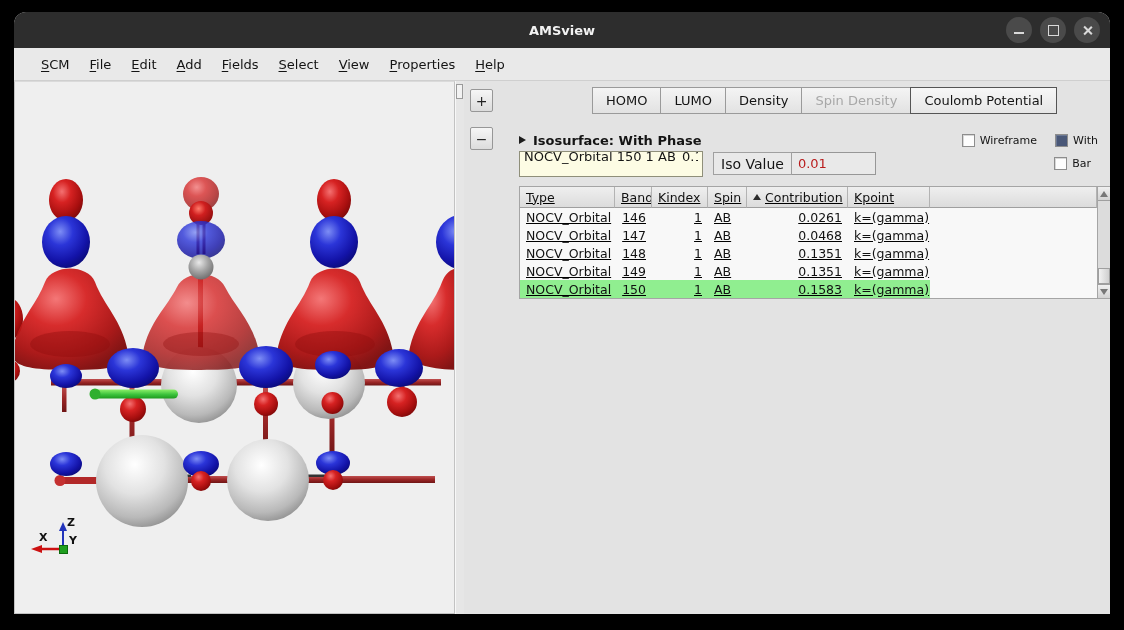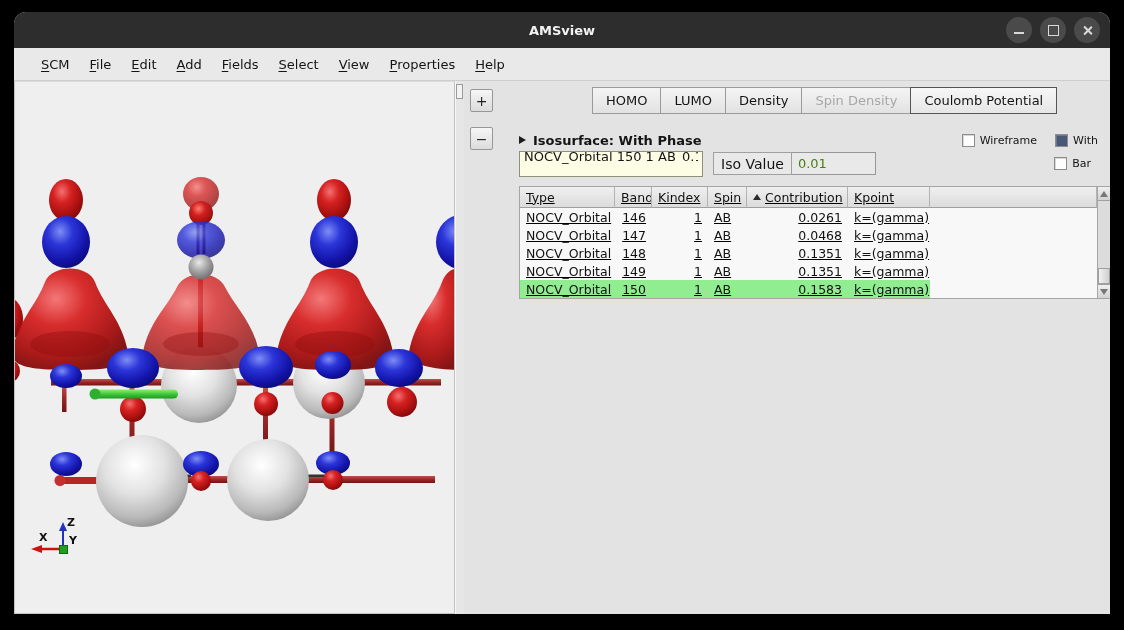--- a/index.html
+++ b/index.html
@@ -47,21 +47,21 @@
   .cb .box.checked{background:#4a5878;box-shadow:inset 1px 1px 0 #6b7894;}
   .cb-wire{margin-left:auto;} .cb-show{margin-left:18px;}
   
   .field-row{position:absolute;left:55px;right:12px;top:71px;height:23px;display:flex;align-items:center;}
   .combo{width:184px;height:23px;box-sizing:border-box;background:#fdfce4;border:1px solid #8f8f7a;
     display:flex;align-items:flex-end;justify-content:space-between;padding:12px 4px;font-size:13px;color:#141414;overflow:hidden;white-space:nowrap;}
   .combo .ovf{max-width:16px;overflow:hidden;}
   .iso-lab{margin-left:10px;height:23px;box-sizing:border-box;border:1px solid #a0a0a0;background:#e9e9e9;
     display:flex;align-items:center;padding:0 7px;font-size:14px;color:#141414;}
   .iso-val{height:23px;width:84px;box-sizing:border-box;border:1px solid #979797;border-left:none;background:#e9e9e9;
-    display:flex;align-items:center;padding:0 6px;font-size:13px;color:#4d7c0f;}
+    display:flex;align-items:center;padding:0 6px;font-size:13px;color:#b91c1c;}
   .cb-bar{margin-left:auto;margin-right:7px;}
   
   .table-wrap{position:absolute;left:55px;top:105px;width:593px;height:113px;display:flex;text-decoration:underline;}
   .grid{width:579px;background:#f8f8f8;border:1px solid #a5a5a5;box-sizing:border-box;
     display:grid;grid-template-columns:95px 37px 56px 39px 101px 82px 1fr;grid-auto-rows:18px;
     grid-template-rows:21px;font-size:12.5px;color:#111;}
   .hc{background:linear-gradient(#efefef,#dcdcdc);border-right:1px solid #b3b3b3;border-bottom:1px solid #9f9f9f;
     display:flex;align-items:center;padding:0 6px;gap:4px;overflow:hidden;white-space:nowrap;}
   .hc:last-child{border-right:none;}
   .cell{display:flex;align-items:center;padding:0 6px;overflow:hidden;white-space:nowrap;}

